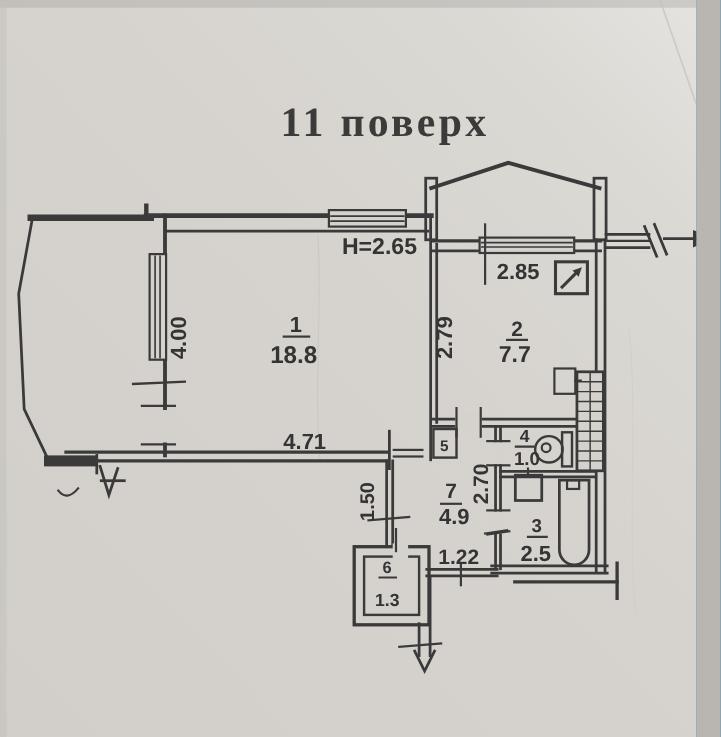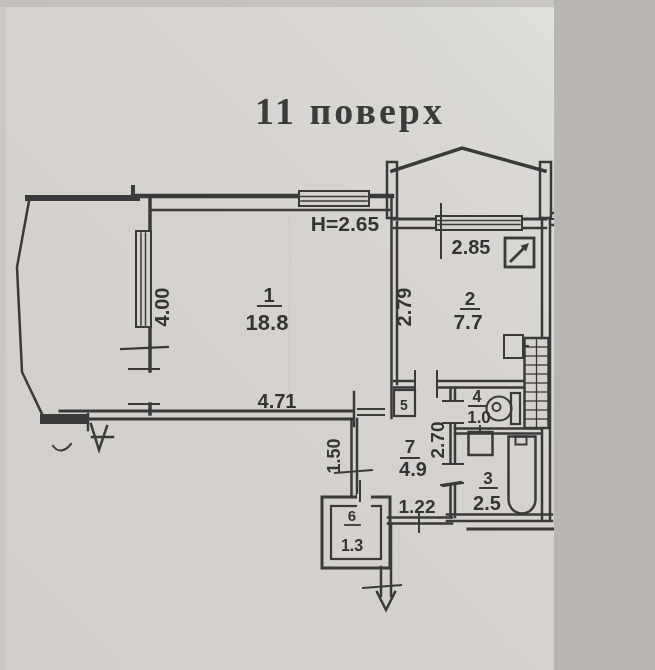--- a/index.html
+++ b/index.html
@@ -1,16 +1,16 @@
 <!DOCTYPE html>
 <html><head>
 <meta charset="utf-8">
 <style>
   html,body{margin:0;padding:0;background:#b9b6b1;}
-  .page{width:554px;height:670px;position:relative;overflow:hidden;background:#0369a1;}
+  .page{width:633px;height:670px;position:relative;overflow:hidden;background:#0369a1;}
   svg{display:block;}
   .t{font-family:"Liberation Sans","DejaVu Sans",sans-serif;font-weight:700;fill:#343434;}
   .title{font-family:"Liberation Serif","DejaVu Serif",serif;font-weight:700;fill:#3b3b3b;letter-spacing:3px;}
 </style>
 </head>
 <body>
 
 <div class="page">
 <svg width="655" height="670" viewBox="0 0 655 670">
   <defs>

